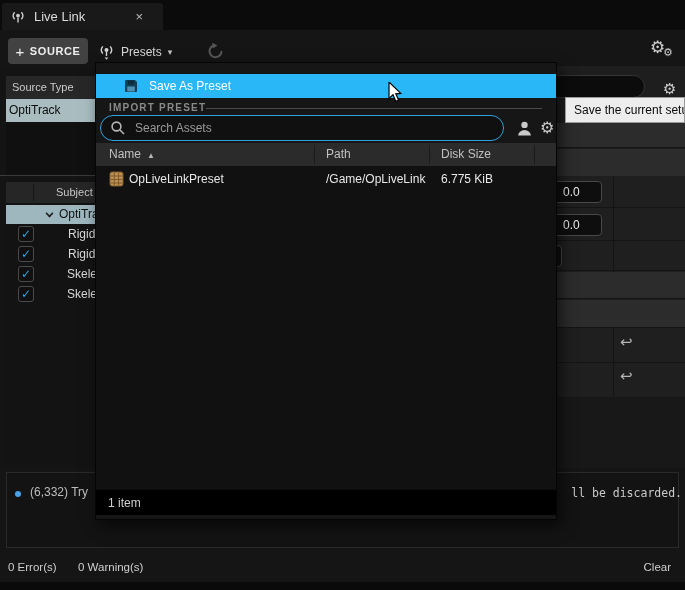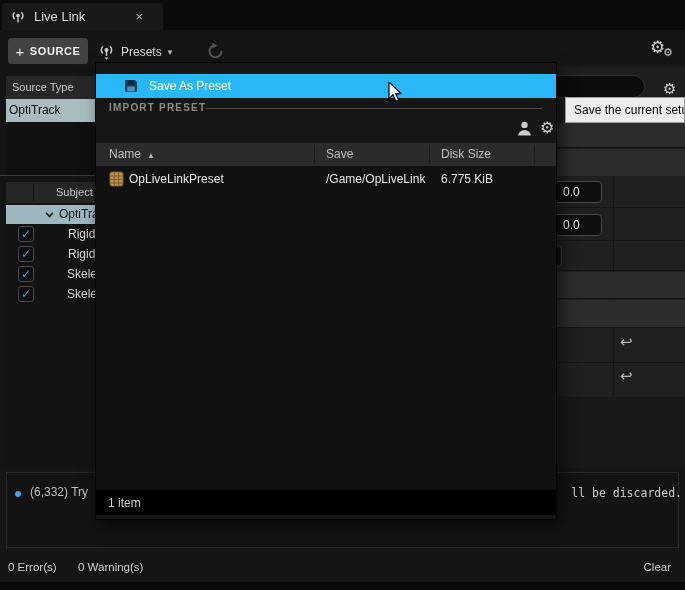--- a/index.html
+++ b/index.html
@@ -245,32 +245,39 @@
         <path d="M1,2 a1,1 0 0 1 1,-1 h9 l2,2 v9 a1,1 0 0 1 -1,1 h-10 a1,1 0 0 1 -1,-1 z" fill="#123f58"></path>
         <rect x="4" y="1.5" width="6" height="4" fill="#0b2a3c"></rect>
         <rect x="3.2" y="7.5" width="7.6" height="5" fill="#4f90b5"></rect>
       </svg>
       <span class="txt">Save As Preset</span>
     </div>
 
     <div class="import-head">IMPORT PRESET</div>
     <div class="import-line"></div>
 
+    <div class="menu-search">
+      <svg width="16" height="16" viewBox="0 0 16 16" style="margin-left:9px;">
+        <circle cx="6.5" cy="6.5" r="4.4" fill="none" stroke="#b5b5b5" stroke-width="1.6"></circle>
+        <line x1="10" y1="10" x2="14" y2="14" stroke="#b5b5b5" stroke-width="1.6"></line>
+      </svg>
+      <span class="ph">Search Assets</span>
+    </div>
     <svg class="person-ic" width="17" height="17" viewBox="0 0 16 16">
       <circle cx="8" cy="4.6" r="3" fill="#c9c9c9"></circle>
       <path d="M2,14.5 a6,5 0 0 1 12,0 z" fill="#c9c9c9"></path>
     </svg>
     <span class="menu-gear icon-font">⚙</span>
 
     <div class="tbl-head">
       <span class="c-name">
         <span>Name</span><span class="sort">▲</span>
       </span>
       <span class="d1"></span>
-      <span class="c-path">Save</span>
+      <span class="c-path">Path</span>
       <span class="d2"></span>
       <span class="c-size">Disk Size</span>
       <span class="d3"></span>
     </div>
 
     <div class="tbl-body">
       <div class="tbl-row">
         <svg class="asset" width="15" height="16" viewBox="0 0 15 16">
           <rect x="1" y="1" width="13" height="14" rx="2" fill="#c0914f" stroke="#7a5a30" stroke-width="1"></rect>
           <line x1="5.3" y1="2" x2="5.3" y2="14" stroke="#7a5a30" stroke-width="1"></line>

